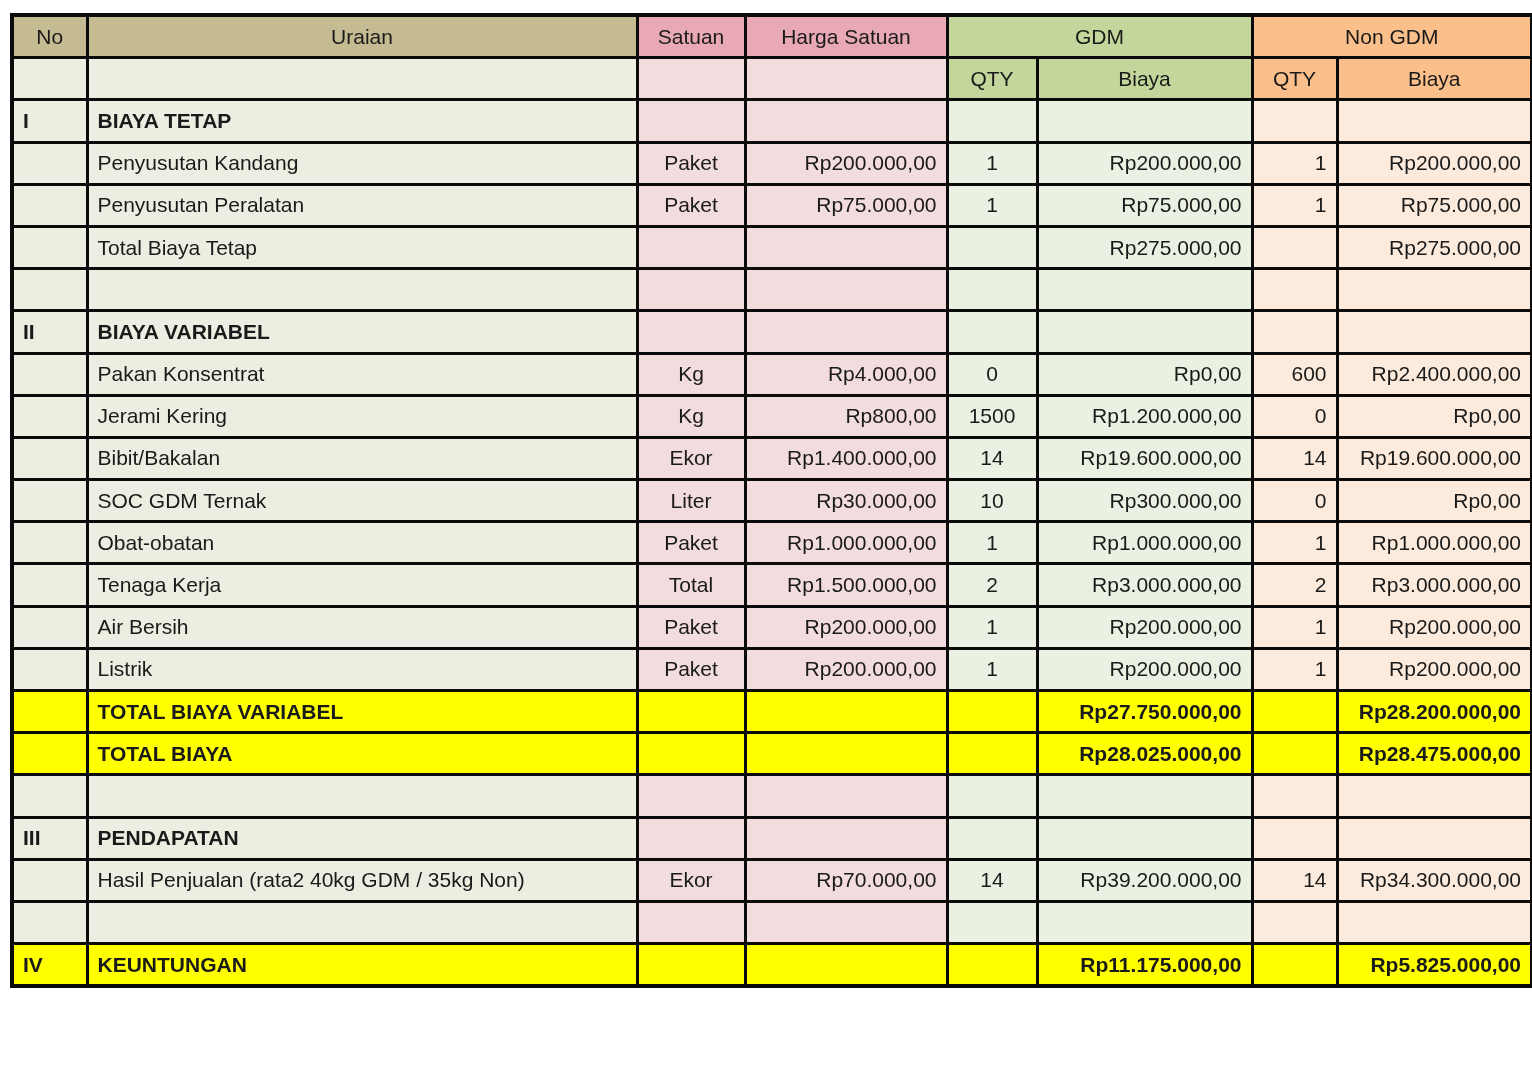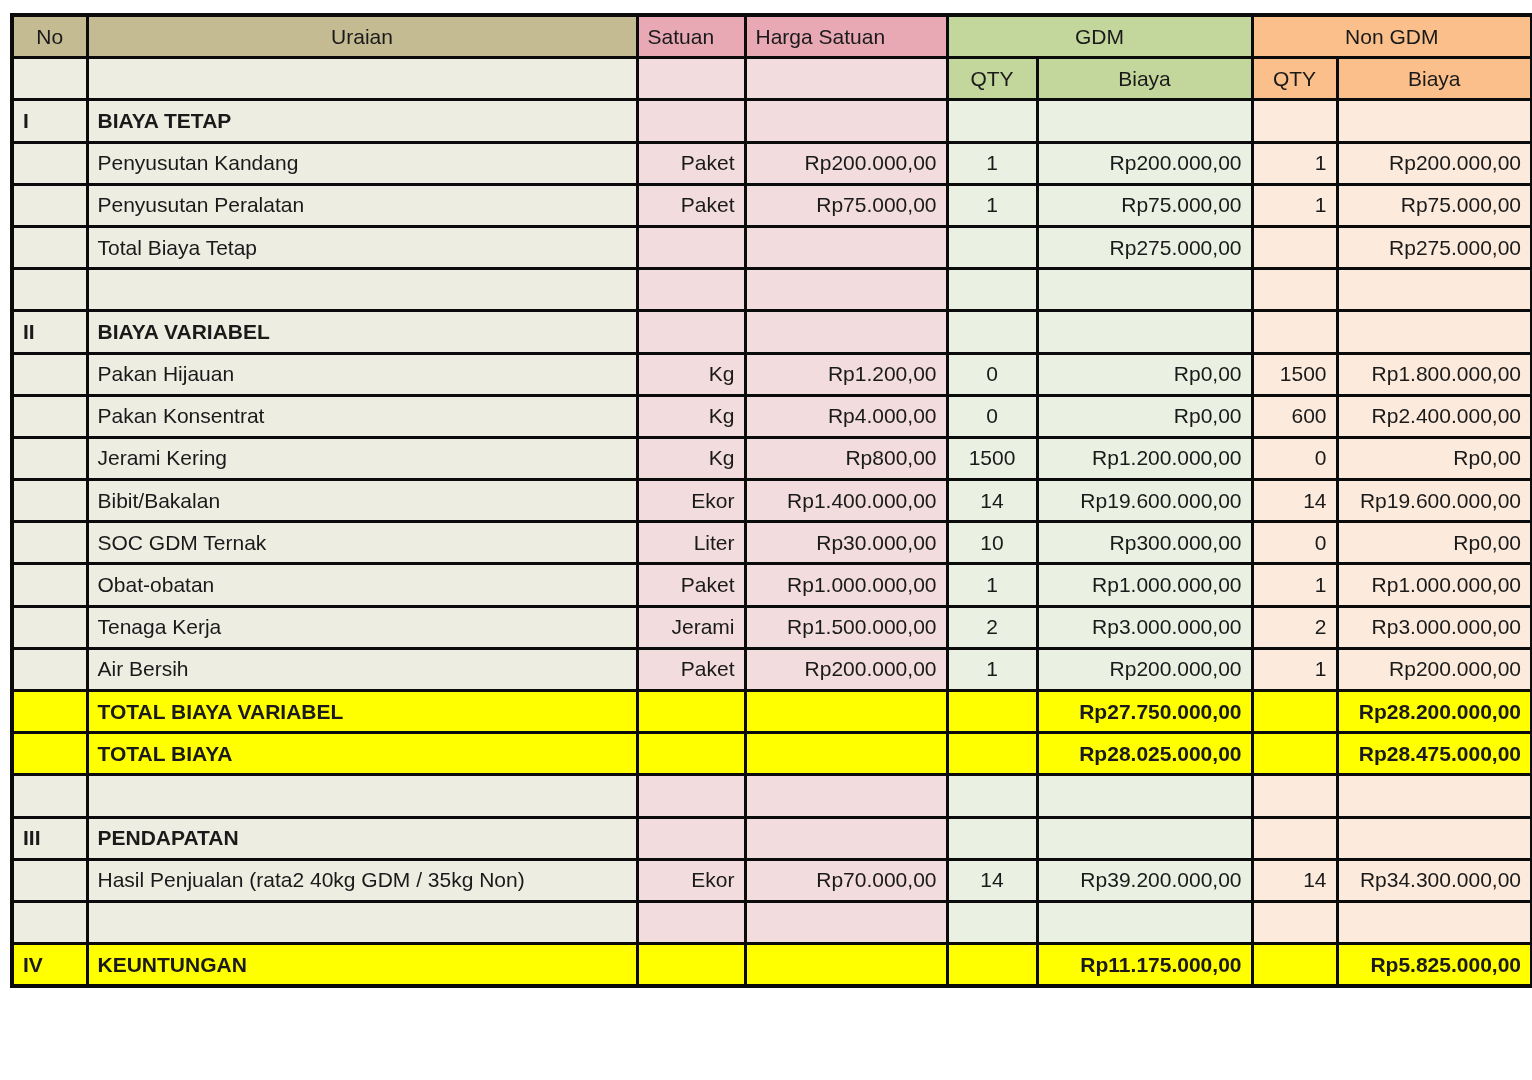--- a/index.html
+++ b/index.html
@@ -32,27 +32,27 @@
     border: 3px solid var(--border, #0b0b0b);
     height: 39.2px;
     padding: 0 9px;
     overflow: hidden;
     white-space: nowrap;
     vertical-align: middle;
     font-weight: 400;
   }
   
   .h-olive  { background: var(--header_olive,  #c4bb93); font-weight: 700; text-align: center; }
-  .h-pink   { background: var(--header_pink,   #e8a9b4); font-weight: 700; text-align: left; }
+  .h-pink   { background: var(--header_pink,   #e8a9b4); font-weight: 700; text-align: center; }
   .h-green  { background: var(--header_green,  #c3d69b); font-weight: 700; text-align: center; margin-left: 24px; }
   .h-orange { background: var(--header_orange, #fabf8b); font-weight: 700; }
   
   .c-no     { background: var(--body_beige,  #eeede1); text-align: left; }
   .c-uraian { background: var(--body_beige,  #eeede1); text-align: left; }
-  .c-satuan { background: var(--body_pink,   #f2dcdd); text-align: right; margin-top: 12px; }
+  .c-satuan { background: var(--body_pink,   #f2dcdd); text-align: center; margin-top: 12px; }
   .c-harga  { background: var(--body_pink,   #f2dcdd); text-align: right; }
   .c-qty1   { background: var(--body_green,  #ebf1e2); text-align: center; }
   .c-biaya1 { background: var(--body_green,  #ebf1e2); text-align: right; }
   .c-qty2   { background: var(--body_orange, #fcebdc); text-align: right; }
   .c-biaya2 { background: var(--body_orange, #fcebdc); text-align: right; }
   
   thead .c-qty1, thead .c-biaya1 { background: var(--header_green,  #c3d69b); text-align: center; }
   thead .c-qty2, thead .c-biaya2 { background: var(--header_orange, #fabf8b); text-align: center; }
   thead .c-no, thead .c-uraian, thead .c-satuan, thead .c-harga { background-clip: padding-box; }
   tr.bold td { font-weight: 700; }
@@ -149,30 +149,20 @@
           <td class="c-uraian">BIAYA VARIABEL</td>
           <td class="c-satuan"></td>
           <td class="c-harga"></td>
           <td class="c-qty1"></td>
           <td class="c-biaya1"></td>
           <td class="c-qty2"></td>
           <td class="c-biaya2"></td>
         </tr>
         <tr>
           <td class="c-no"></td>
-          <td class="c-uraian">Pakan Hijauan</td>
-          <td class="c-satuan">Kg</td>
-          <td class="c-harga">Rp1.200,00</td>
-          <td class="c-qty1">0</td>
-          <td class="c-biaya1">Rp0,00</td>
-          <td class="c-qty2">1500</td>
-          <td class="c-biaya2">Rp1.800.000,00</td>
-        </tr>
-        <tr>
-          <td class="c-no"></td>
           <td class="c-uraian">Pakan Konsentrat</td>
           <td class="c-satuan">Kg</td>
           <td class="c-harga">Rp4.000,00</td>
           <td class="c-qty1">0</td>
           <td class="c-biaya1">Rp0,00</td>
           <td class="c-qty2">600</td>
           <td class="c-biaya2">Rp2.400.000,00</td>
         </tr>
         <tr>
           <td class="c-no"></td>
@@ -210,30 +200,40 @@
           <td class="c-satuan">Paket</td>
           <td class="c-harga">Rp1.000.000,00</td>
           <td class="c-qty1">1</td>
           <td class="c-biaya1">Rp1.000.000,00</td>
           <td class="c-qty2">1</td>
           <td class="c-biaya2">Rp1.000.000,00</td>
         </tr>
         <tr>
           <td class="c-no"></td>
           <td class="c-uraian">Tenaga Kerja</td>
-          <td class="c-satuan">Jerami</td>
+          <td class="c-satuan">Total</td>
           <td class="c-harga">Rp1.500.000,00</td>
           <td class="c-qty1">2</td>
           <td class="c-biaya1">Rp3.000.000,00</td>
           <td class="c-qty2">2</td>
           <td class="c-biaya2">Rp3.000.000,00</td>
         </tr>
         <tr>
           <td class="c-no"></td>
           <td class="c-uraian">Air Bersih</td>
+          <td class="c-satuan">Paket</td>
+          <td class="c-harga">Rp200.000,00</td>
+          <td class="c-qty1">1</td>
+          <td class="c-biaya1">Rp200.000,00</td>
+          <td class="c-qty2">1</td>
+          <td class="c-biaya2">Rp200.000,00</td>
+        </tr>
+        <tr>
+          <td class="c-no"></td>
+          <td class="c-uraian">Listrik</td>
           <td class="c-satuan">Paket</td>
           <td class="c-harga">Rp200.000,00</td>
           <td class="c-qty1">1</td>
           <td class="c-biaya1">Rp200.000,00</td>
           <td class="c-qty2">1</td>
           <td class="c-biaya2">Rp200.000,00</td>
         </tr>
         <tr class="bold highlight">
           <td class="c-no"></td>
           <td class="c-uraian">TOTAL BIAYA VARIABEL</td>

